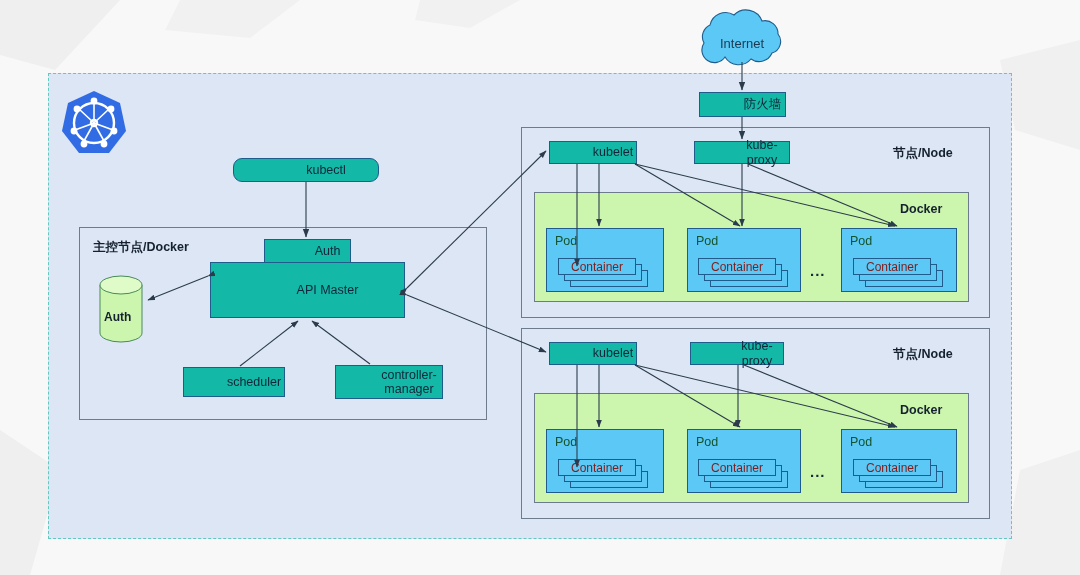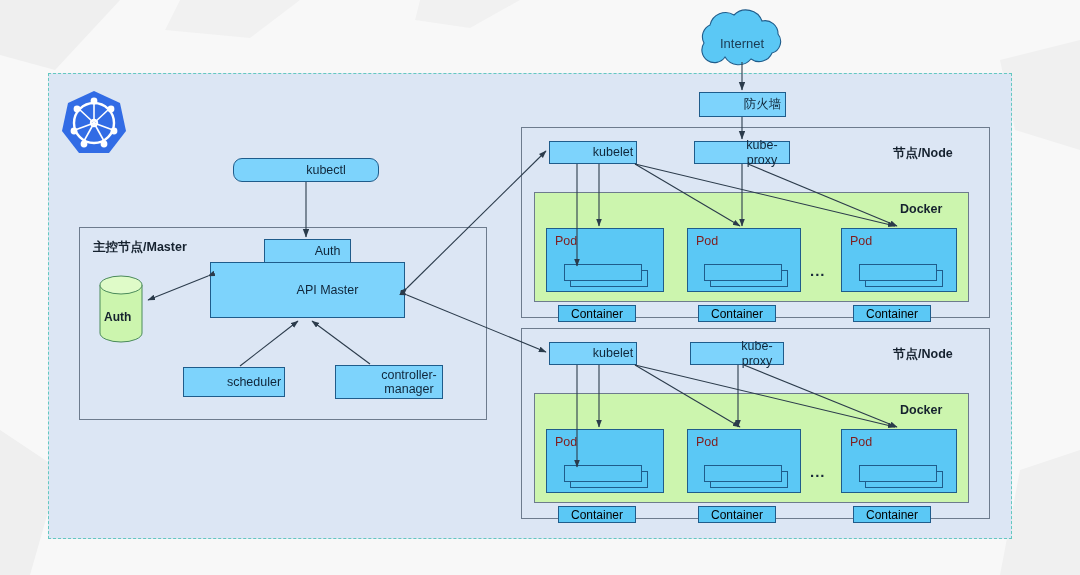--- a/index.html
+++ b/index.html
@@ -21,21 +21,21 @@
   
   .box {
     position: absolute;
     display: flex;
     align-items: center;
     justify-content: center;
     text-align: center;
     line-height: 1.15;
   }
   .blue-box {
-    background: #7dd3fc;
+    background: #14b8a6;
     border: 1px solid #1F5C8B;
     color: #10263a;
     font-size: 12.5px;
     padding-left: 40px;
   }
   .plain-box {
     background: transparent;
     border: 1px solid #6d7b8d;
   }
   .green-box {
@@ -62,32 +62,32 @@
 
   
   .cstack { position: absolute; }
   .cstack .lyr {
     position: absolute;
     background: #5BC8F5;
     border: 1px solid #1F5C8B;
   }
   .cstack .lyr.top {
     display: flex; align-items: center; justify-content: center;
-    font-size: 12px; color: #000000; margin-top: 47px;
+    font-size: 12px; color: #7f1d1d;
   }
   .pod {
     position: absolute;
     background: #5BC8F5;
     border: 1px solid #1F5C8B;
   }
   .pod-label {
     position: absolute;
     left: 8px; top: 5px;
     font-size: 12.5px;
-    color: #7f1d1d;
+    color: #14532d;
   }
   .ellipsis {
     position: absolute;
     font-size: 15px;
     letter-spacing: 1px;
     color: #1a2a3a;
     font-weight: bold;
   }
   svg.overlay {
     position: absolute;
@@ -154,21 +154,21 @@
                a12,12 0 0 1 -21,-14 z" fill="#5BC8F5" stroke="#1F5C8B" stroke-width="1.1"></path>
     </g>
     <text class="cloud-text" x="742" y="48" text-anchor="middle">Internet</text>
   </svg>
 
   <div class="box blue-box" style="left:699px; top:92px; width:87px; height:25px;">
     <span>防火墙</span>
   </div>
 
   <div class="box plain-box" style="left:79px; top:227px; width:408px; height:193px;"></div>
-  <div class="label" style="left:93px; top:239px;">主控节点/Master</div>
+  <div class="label" style="left:93px; top:239px;">主控节点/Docker</div>
 
   <div class="box blue-box" style="left:233px; top:158px; width:146px; height:24px;border-radius:9px;">
     <span>kubectl</span>
   </div>
 
   <div class="box blue-box" style="left:264px; top:239px; width:87px; height:24px; z-index:3;">
     <span>Auth</span>
   </div>
 
   <div class="box blue-box" style="left:210px; top:262px; width:195px; height:56px; z-index:2;">

